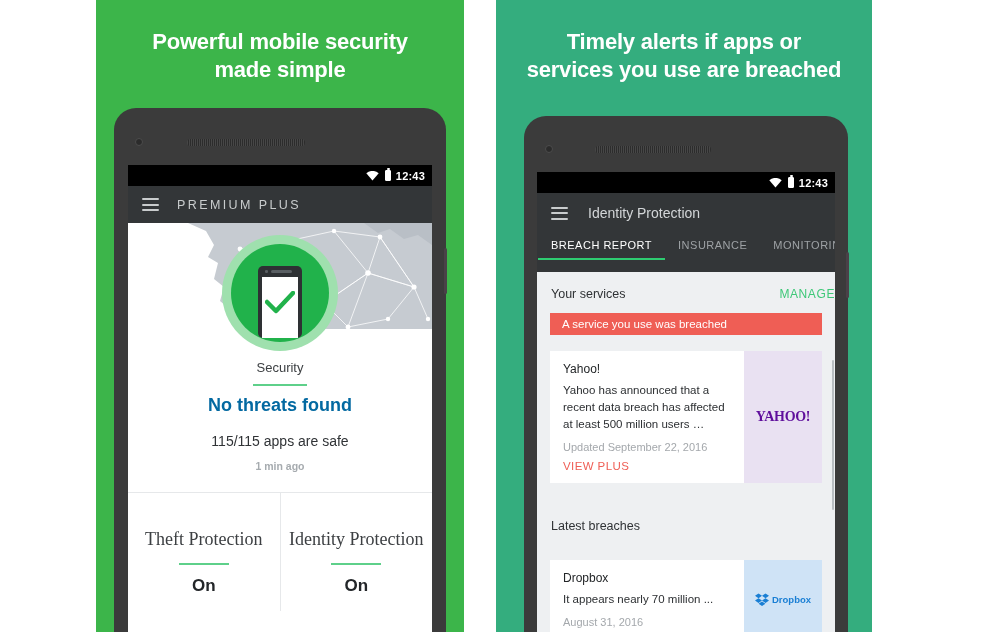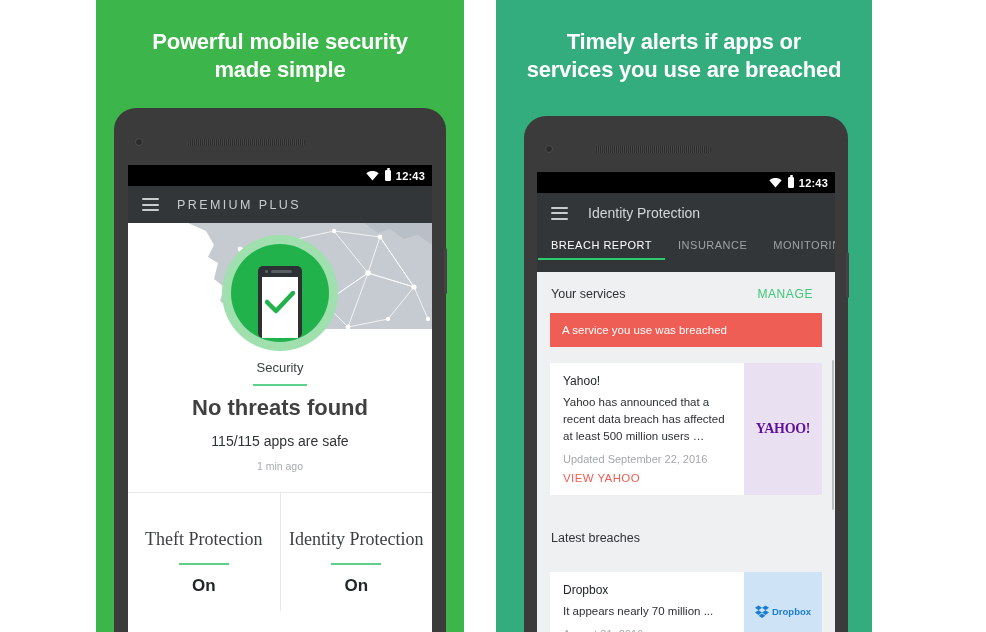--- a/index.html
+++ b/index.html
@@ -116,28 +116,28 @@
   .hero-label{
     position:absolute;left:0;right:0;top:137px;text-align:center;
     color:#3d4043;font-size:13px;
   }
   .hero-rule{
     position:absolute;left:50%;transform:translateX(-50%);top:161px;
     width:54px;height:2px;background:#5ed08a;
   }
   .hero-head{
     position:absolute;left:0;right:0;top:172px;text-align:center;
-    color:#404040;font-size:22px;font-weight:bold;
+    color:#0369a1;font-size:18px;font-weight:bold;
   }
 
   .hero-sub{
     text-align:center;color:#303336;font-size:14px;margin-top:6px;
   }
   .hero-time{
-    text-align:center;color:#a6abaf;font-size:10.5px;margin-top:11px;
+    text-align:center;color:#a6abaf;font-size:10.5px;margin-top:11px;font-weight:bold;
   }
   .hero-rest{padding-top:0;background:#fff;}
 
   .tile-row{
     display:flex;border-top:1px solid #e6e8ea;margin-top:20px;background:#fff;height:118px;
   }
   .tile{flex:1;text-align:center;padding-top:36px;box-sizing:border-box;}
   .tile + .tile{border-left:1px solid #e6e8ea;}
   .tile-label{color:#3d4043;font-size:18px;font-family:Liberation Serif, serif;}
   .tile-rule{width:50px;height:1.5px;background:#5ed08a;margin:13px auto 0;}
@@ -153,28 +153,28 @@
     padding-bottom:9px;margin-right:26px;white-space:nowrap;
   }
   .tab.active{color:#ffffff;}
   .tab.active::after{
     content:"";position:absolute;left:-13px;right:-13px;bottom:0;height:2.5px;background:#2ecc71;
   }
 
   .content-right{background:#eef0f2;position:relative;height:403px;overflow:hidden;}
   .sec-head{
     display:flex;align-items:center;justify-content:space-between;
-    padding:15px 22px 12px 14px;
+    padding:15px 0 12px 14px;
   }
   .sec-title{color:#2f3235;font-size:12.5px;}
   .sec-action{color:#3ec878;font-size:12px;letter-spacing:0.6px;}
 
   .alert-banner{
     margin:0 13px;background:#ef5e55;color:#fff;
-    font-size:11.5px;padding:11px 12px;box-sizing:border-box;
+    font-size:11.5px;padding:5px 12px;box-sizing:border-box;
   }
 
   .breach-card{
     margin:16px 13px;background:#ffffff;display:flex;overflow:hidden;
   }
   .breach-body{flex:1;padding:11px 13px 11px 13px;box-sizing:border-box;}
   .breach-name{color:#222527;font-size:12px;margin-bottom:6px;}
   .breach-desc{color:#2c2f32;font-size:11.5px;line-height:17px;}
   .breach-updated{color:#a4a8ac;font-size:11px;margin-top:8px;}
   .breach-more{color:#ef5e55;font-size:11.5px;letter-spacing:0.4px;margin-top:7px;}
@@ -344,21 +344,21 @@
             <span class="sec-action">MANAGE</span>
           </div>
 
           <div class="alert-banner">A service you use was breached</div>
 
           <div class="breach-card">
             <div class="breach-body">
               <div class="breach-name">Yahoo!</div>
               <div class="breach-desc">Yahoo has announced that a recent data breach has affected at least 500 million users …</div>
               <div class="breach-updated">Updated September 22, 2016</div>
-              <div class="breach-more">VIEW YAHOO</div>
+              <div class="breach-more">VIEW PLUS</div>
             </div>
             <div class="breach-logo logo-yahoo">
               <span class="yahoo-text">YAHOO!</span>
             </div>
           </div>
 
           <div class="sec-head sec-head2">
             <span class="sec-title">Latest breaches</span>
           </div>
 

